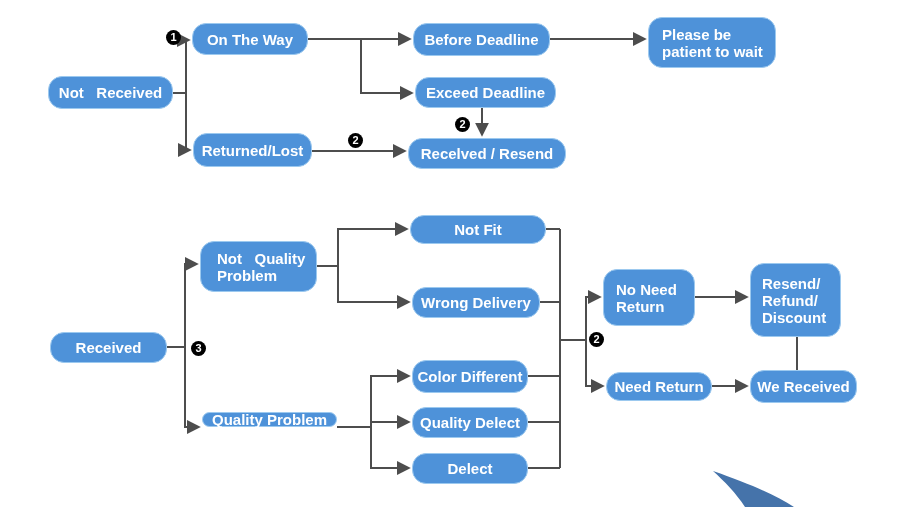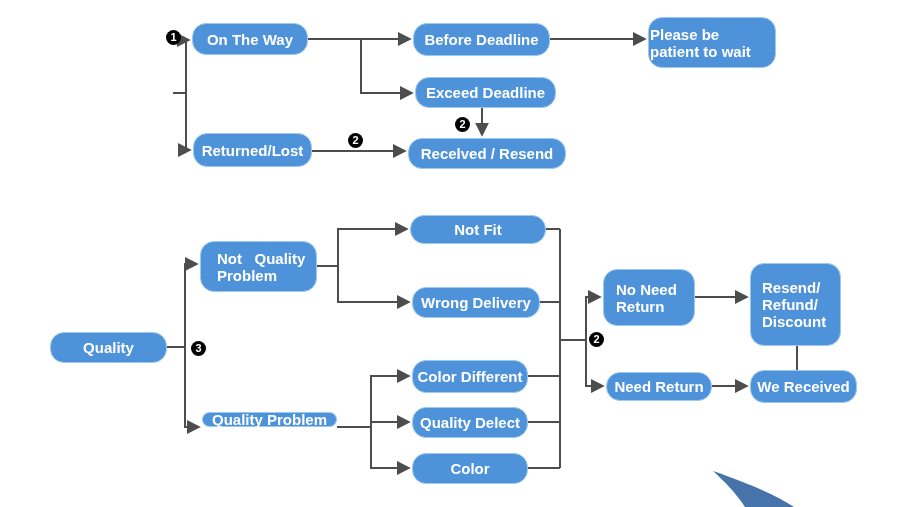--- a/index.html
+++ b/index.html
@@ -70,40 +70,41 @@
       <path d="M371,427 V468 H408" marker-end="url(#arrow)"></path>
       <path d="M586,340 V297 H599" marker-end="url(#arrow)"></path>
       <path d="M586,340 V386 H602" marker-end="url(#arrow)"></path>
       <path d="M695,297 H746" marker-end="url(#arrow)"></path>
       <path d="M712,386 H746" marker-end="url(#arrow)"></path>
     </g>
 
     <path d="M713,471 C750,484 776,495 794,507 L745,507 C736,493 724,481 713,471 Z" fill="#4573aa" stroke="none"></path>
   </svg>
 
+  <div class="node" style="left:48px;top:76px;width:125px;height:33px">Not   Received</div>
   <div class="node" style="left:192px;top:23px;width:116px;height:32px">On The Way</div>
   <div class="node" style="left:413px;top:23px;width:137px;height:33px">Before Deadline</div>
   <div class="node" style="left:415px;top:77px;width:141px;height:31px">Exceed Deadline</div>
-  <div class="node al" style="left:648px;top:17px;width:128px;height:51px;padding-left:1px">Please be
+  <div class="node al" style="left:648px;top:17px;width:128px;height:51px;padding-left:13px">Please be
 patient to wait</div>
   <div class="node" style="left:193px;top:133px;width:119px;height:34px">Returned/Lost</div>
   <div class="node" style="left:408px;top:138px;width:158px;height:31px">Recelved / Resend</div>
 
-  <div class="node" style="left:50px;top:332px;width:117px;height:31px">Quality</div>
+  <div class="node" style="left:50px;top:332px;width:117px;height:31px">Received</div>
   <div class="node al" style="left:200px;top:241px;width:117px;height:51px;padding-left:16px">Not   Quality
 Problem</div>
   <div class="node" style="left:202px;top:412px;width:135px;height:15px">Quality Problem</div>
   <div class="node" style="left:410px;top:215px;width:136px;height:29px">Not Fit</div>
   <div class="node" style="left:412px;top:287px;width:128px;height:31px">Wrong Delivery</div>
   <div class="node" style="left:412px;top:360px;width:116px;height:33px">Color Different</div>
   <div class="node" style="left:412px;top:407px;width:116px;height:31px">Quality Delect</div>
-  <div class="node" style="left:412px;top:453px;width:116px;height:31px">Color</div>
+  <div class="node" style="left:412px;top:453px;width:116px;height:31px">Delect</div>
   <div class="node al" style="left:603px;top:269px;width:92px;height:57px;padding-left:12px">No Need
 Return</div>
-  <div class="node al" style="left:750px;top:263px;width:91px;height:83px;">Resend/
+  <div class="node al" style="left:750px;top:263px;width:91px;height:74px;">Resend/
 Refund/
 Discount</div>
   <div class="node" style="left:606px;top:372px;width:106px;height:29px">Need Return</div>
   <div class="node" style="left:750px;top:370px;width:107px;height:33px">We Received</div>
 
   <div class="badge" style="left:166px;top:30px">1</div>
   <div class="badge" style="left:348px;top:133px">2</div>
   <div class="badge" style="left:455px;top:117px">2</div>
   <div class="badge" style="left:191px;top:341px">3</div>
   <div class="badge" style="left:589px;top:332px">2</div>

